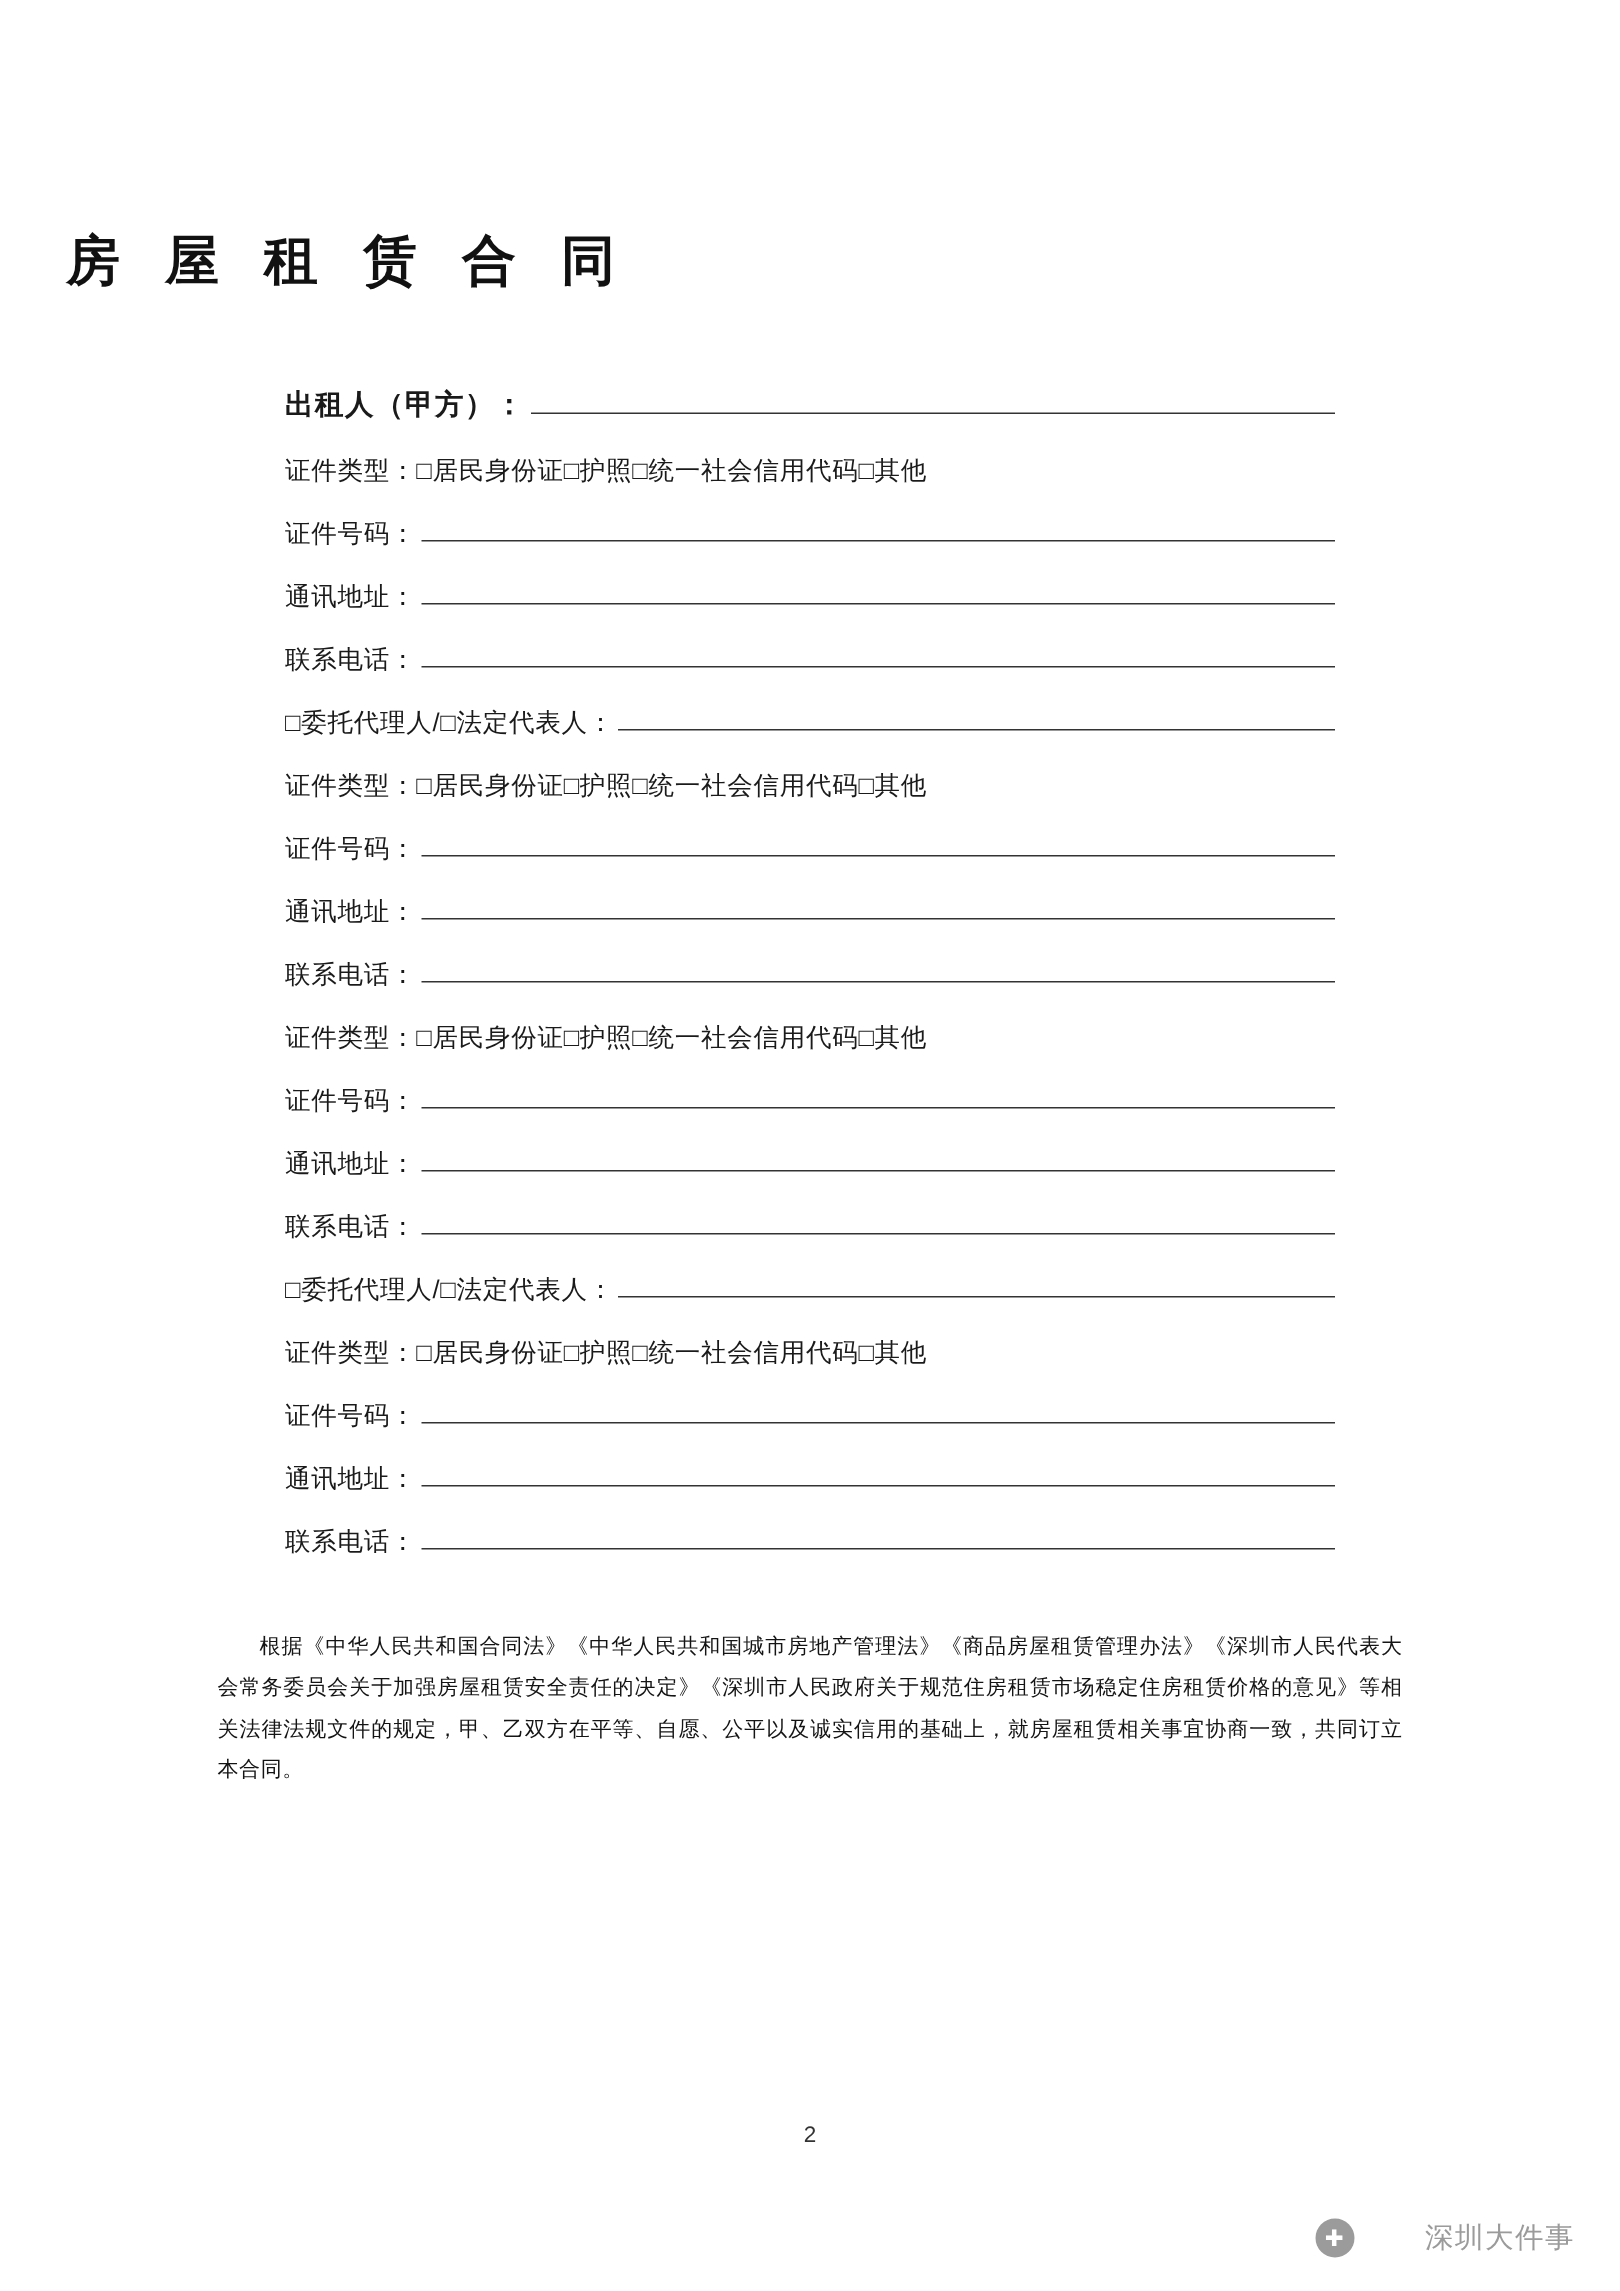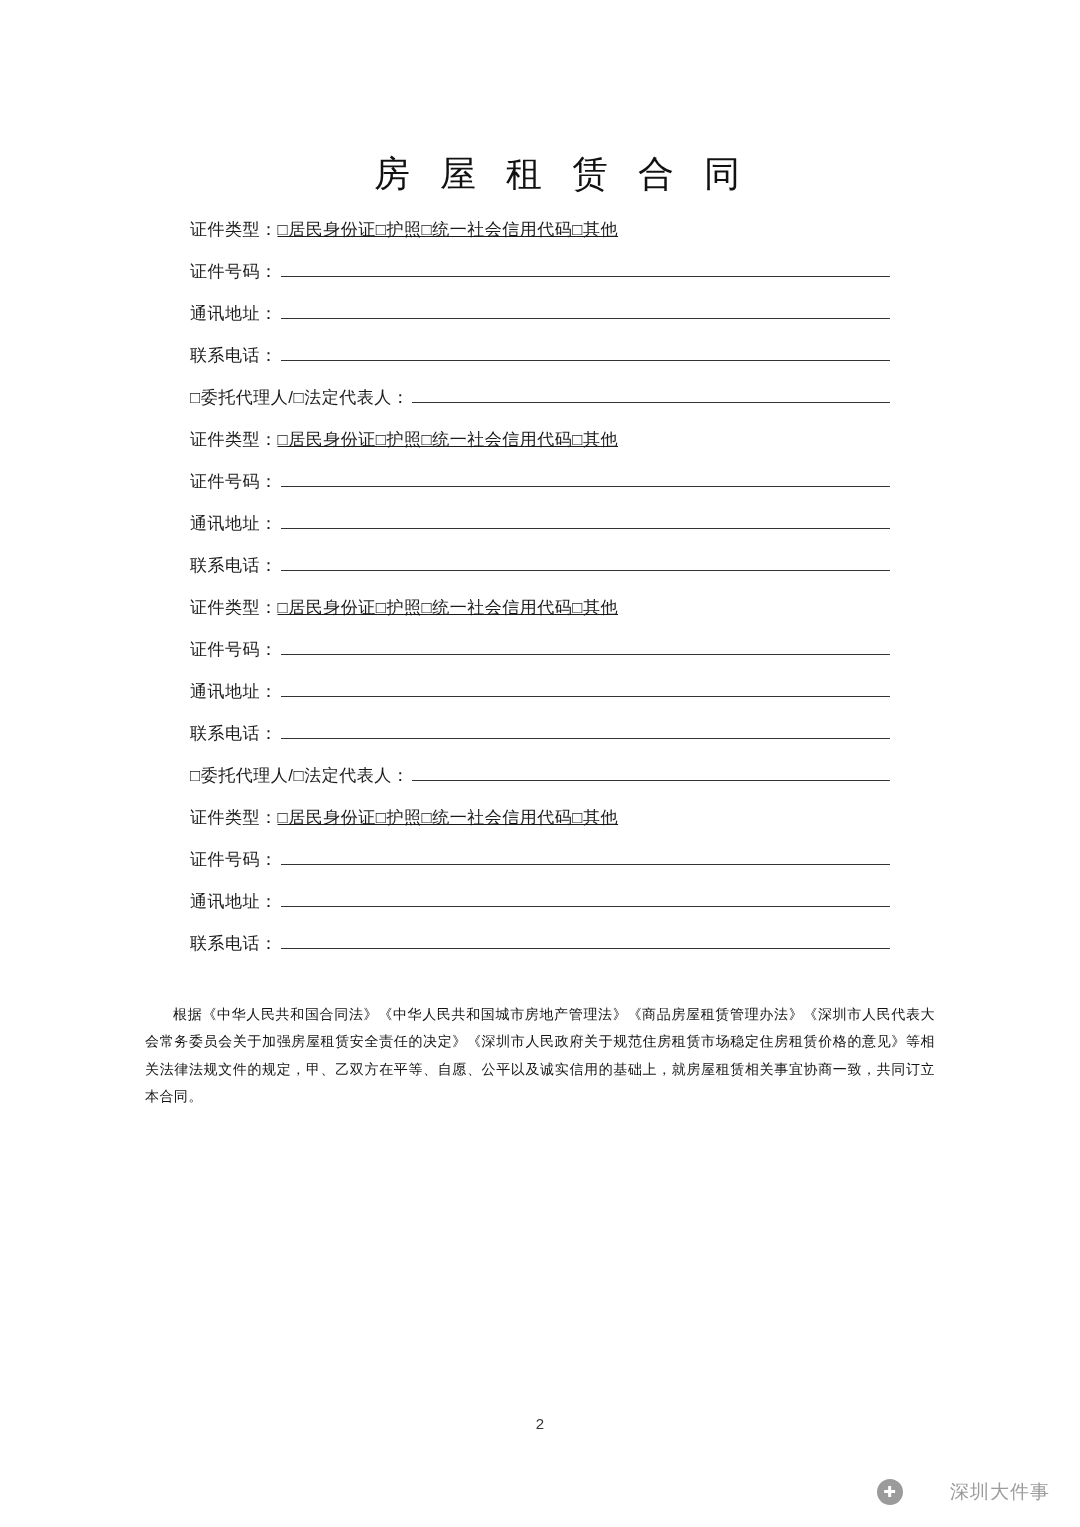--- a/index.html
+++ b/index.html
@@ -14,23 +14,23 @@
     font-family: "Liberation Serif", "DejaVu Serif", serif;
     color: #1a1a1a;
     overflow: hidden;
   }
   .page {
     position: absolute;
     inset: 0;
     padding: 0;
   }
   .doc-title {
-    text-align: center;
-    font-family: "Liberation Sans", "DejaVu Sans", sans-serif;
-    font-weight: normal;
+    text-align: left;
+    font-family: "Liberation Sans", "DejaVu Sans", sans-serif;
+    font-weight: bold;
     font-size: 36px;
     letter-spacing: 10px;
     margin-top: 150px;
     margin-bottom: 0;
     color: #111;
     padding-left: 44px;
   }
   .body-block {
     margin: 0 auto;
     width: 700px;
@@ -73,21 +73,20 @@
   .cert-line {
     display: flex;
     align-items: flex-end;
     font-size: 17px;
     font-family: "Liberation Sans", "DejaVu Sans", sans-serif;
     margin-top: 19px;
     letter-spacing: 0.5px;
   }
   .cert-line .opts {
     white-space: nowrap;
-    text-decoration: underline;
   }
   .para {
     margin: 0 auto;
     width: 790px;
     font-family: Liberation Serif, serif;
     font-size: 14px;
     line-height: 1.95;
     text-align: justify;
     text-indent: 2em;
     margin-top: 46px;
@@ -135,20 +134,24 @@
 </style>
 </head>
 <body>
 
 <div class="page">
 
   <h1 class="doc-title">房 屋 租 赁 合 同</h1>
 
   <div class="body-block">
 
+    <div class="party-head">
+      <span>出租人（甲方）：</span>
+      <span class="fill"></span>
+    </div>
 
     <div class="cert-line">
       <span class="lbl">证件类型：</span>
       <span class="opts">□居民身份证□护照□统一社会信用代码□其他</span>
       <span class="fill-short"></span>
     </div>
 
     <div class="frow">
       <span class="lbl">证件号码：</span>
       <span class="fill"></span>

